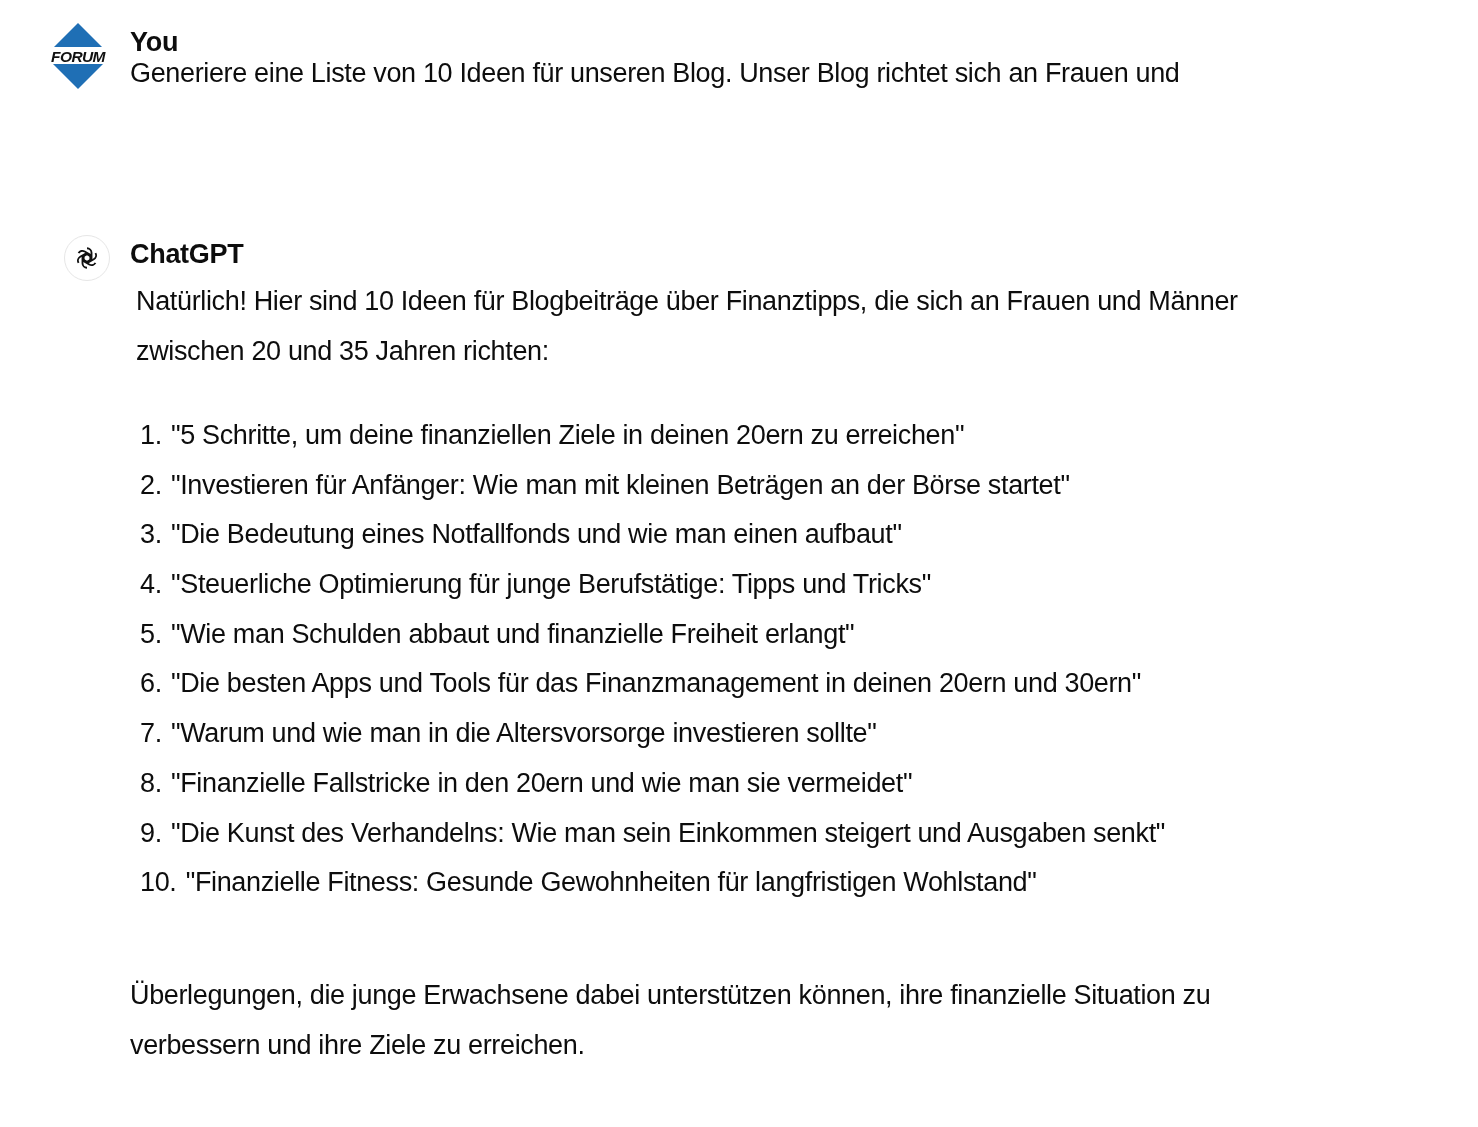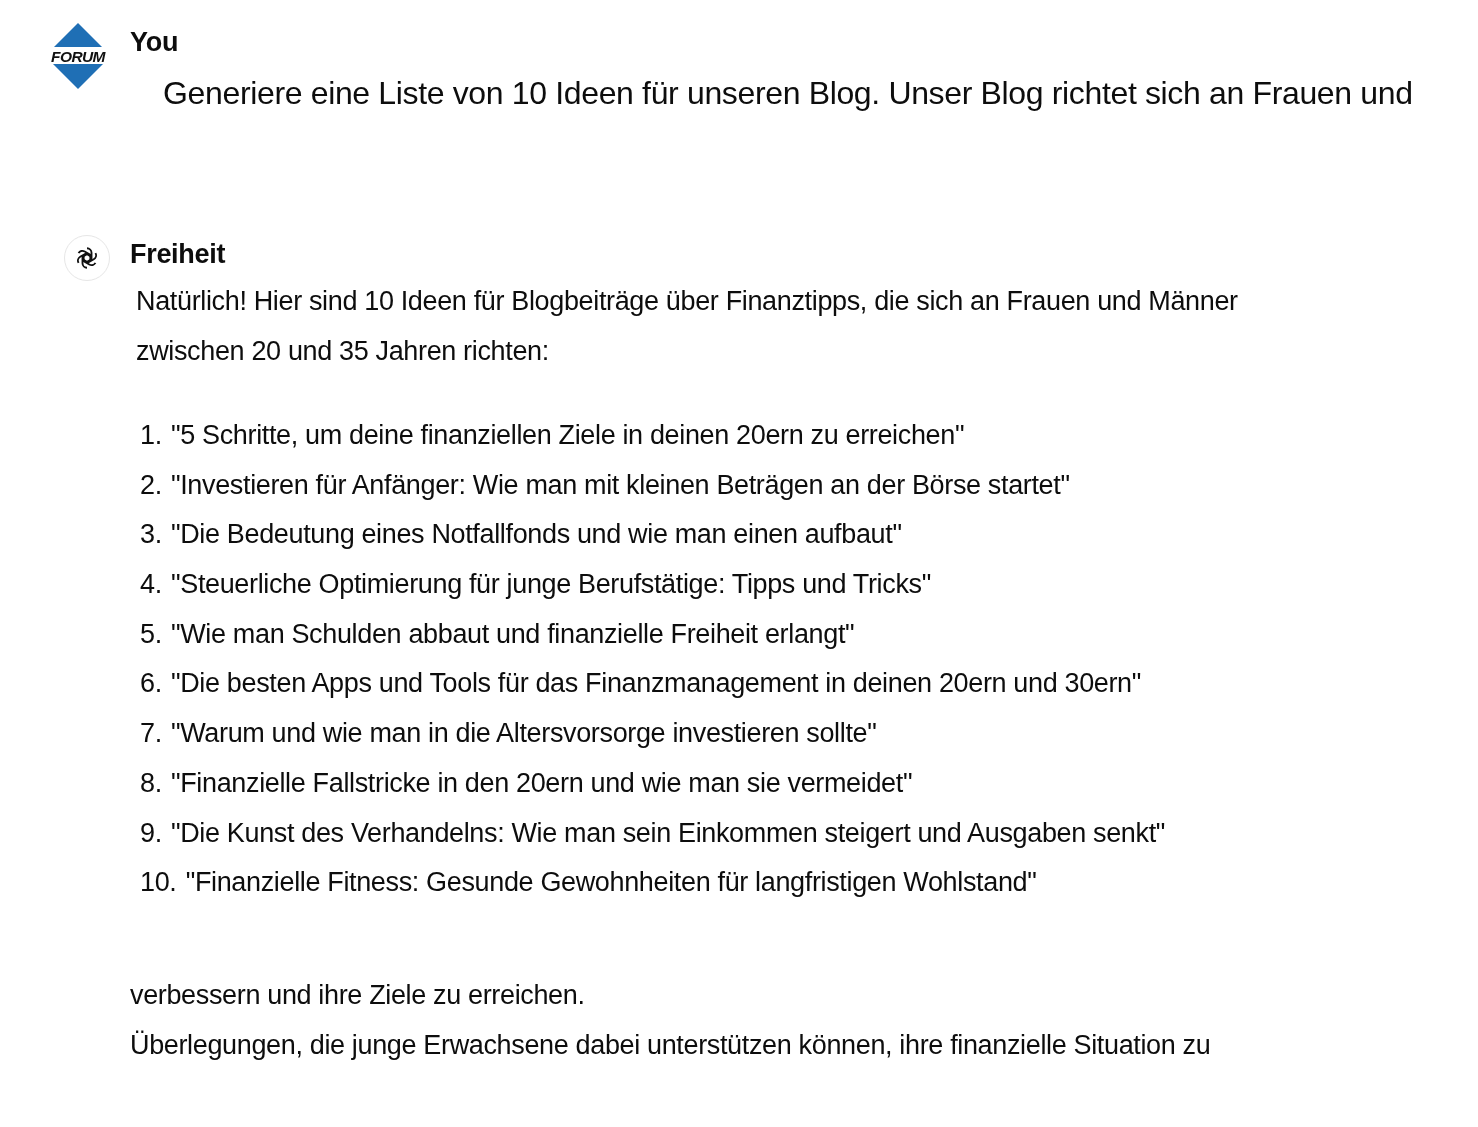--- a/index.html
+++ b/index.html
@@ -42,26 +42,25 @@
       font-weight: bold;
       font-size: 27px;
       letter-spacing: -0.3px;
       color: #0d0d0d;
     }
     .author-you { top: 27px; }
     .author-gpt { top: 239px; }
     .user-text {
       position: absolute;
       left: 130px;
-      top: 72px;
+      top: 52px;
       width: 1200px;
-      font-size: 32px;
+      font-size: 27px;
       line-height: 43px;
       letter-spacing: -0.35px;
-      margin-left: 33px;
     }
     .user-text div { white-space: nowrap; }
     .gpt-intro {
       position: absolute;
       left: 136px;
       top: 276px;
       font-size: 27px;
       line-height: 50px;
       letter-spacing: -0.35px;
     }
@@ -127,37 +126,37 @@
           </g>
         <g transform="rotate(240 12 12)">
             <path d="M12 4.2 a3.6 3.6 0 0 1 3.6 3.6 v5.2 l-3.6 2.1"></path>
           </g>
         <g transform="rotate(300 12 12)">
             <path d="M12 4.2 a3.6 3.6 0 0 1 3.6 3.6 v5.2 l-3.6 2.1"></path>
           </g>
       </g>
     </svg>
   </div>
-  <div class="author author-gpt">Freiheit</div>
+  <div class="author author-gpt">ChatGPT</div>
 
   <div class="gpt-intro">
     <div>Natürlich! Hier sind 10 Ideen für Blogbeiträge über Finanztipps, die sich an Frauen und Männer</div>
     <div>zwischen 20 und 35 Jahren richten:</div>
   </div>
 
   <ol class="idea-list">
     <li><span class="idea-num">1.</span> <span>"5 Schritte, um deine finanziellen Ziele in deinen 20ern zu erreichen"</span></li>
     <li><span class="idea-num">2.</span> <span>"Investieren für Anfänger: Wie man mit kleinen Beträgen an der Börse startet"</span></li>
     <li><span class="idea-num">3.</span> <span>"Die Bedeutung eines Notfallfonds und wie man einen aufbaut"</span></li>
     <li><span class="idea-num">4.</span> <span>"Steuerliche Optimierung für junge Berufstätige: Tipps und Tricks"</span></li>
     <li><span class="idea-num">5.</span> <span>"Wie man Schulden abbaut und finanzielle Freiheit erlangt"</span></li>
     <li><span class="idea-num">6.</span> <span>"Die besten Apps und Tools für das Finanzmanagement in deinen 20ern und 30ern"</span></li>
     <li><span class="idea-num">7.</span> <span>"Warum und wie man in die Altersvorsorge investieren sollte"</span></li>
     <li><span class="idea-num">8.</span> <span>"Finanzielle Fallstricke in den 20ern und wie man sie vermeidet"</span></li>
     <li><span class="idea-num">9.</span> <span>"Die Kunst des Verhandelns: Wie man sein Einkommen steigert und Ausgaben senkt"</span></li>
     <li><span class="idea-num">10.</span> <span>"Finanzielle Fitness: Gesunde Gewohnheiten für langfristigen Wohlstand"</span></li>
   </ol>
 
   <div class="gpt-outro">
+    <div>Überlegungen, die junge Erwachsene dabei unterstützen können, ihre finanzielle Situation zu</div>
     <div>verbessern und ihre Ziele zu erreichen.</div>
-    <div>Überlegungen, die junge Erwachsene dabei unterstützen können, ihre finanzielle Situation zu</div>
   </div>
 </div>
 
 </body></html>

